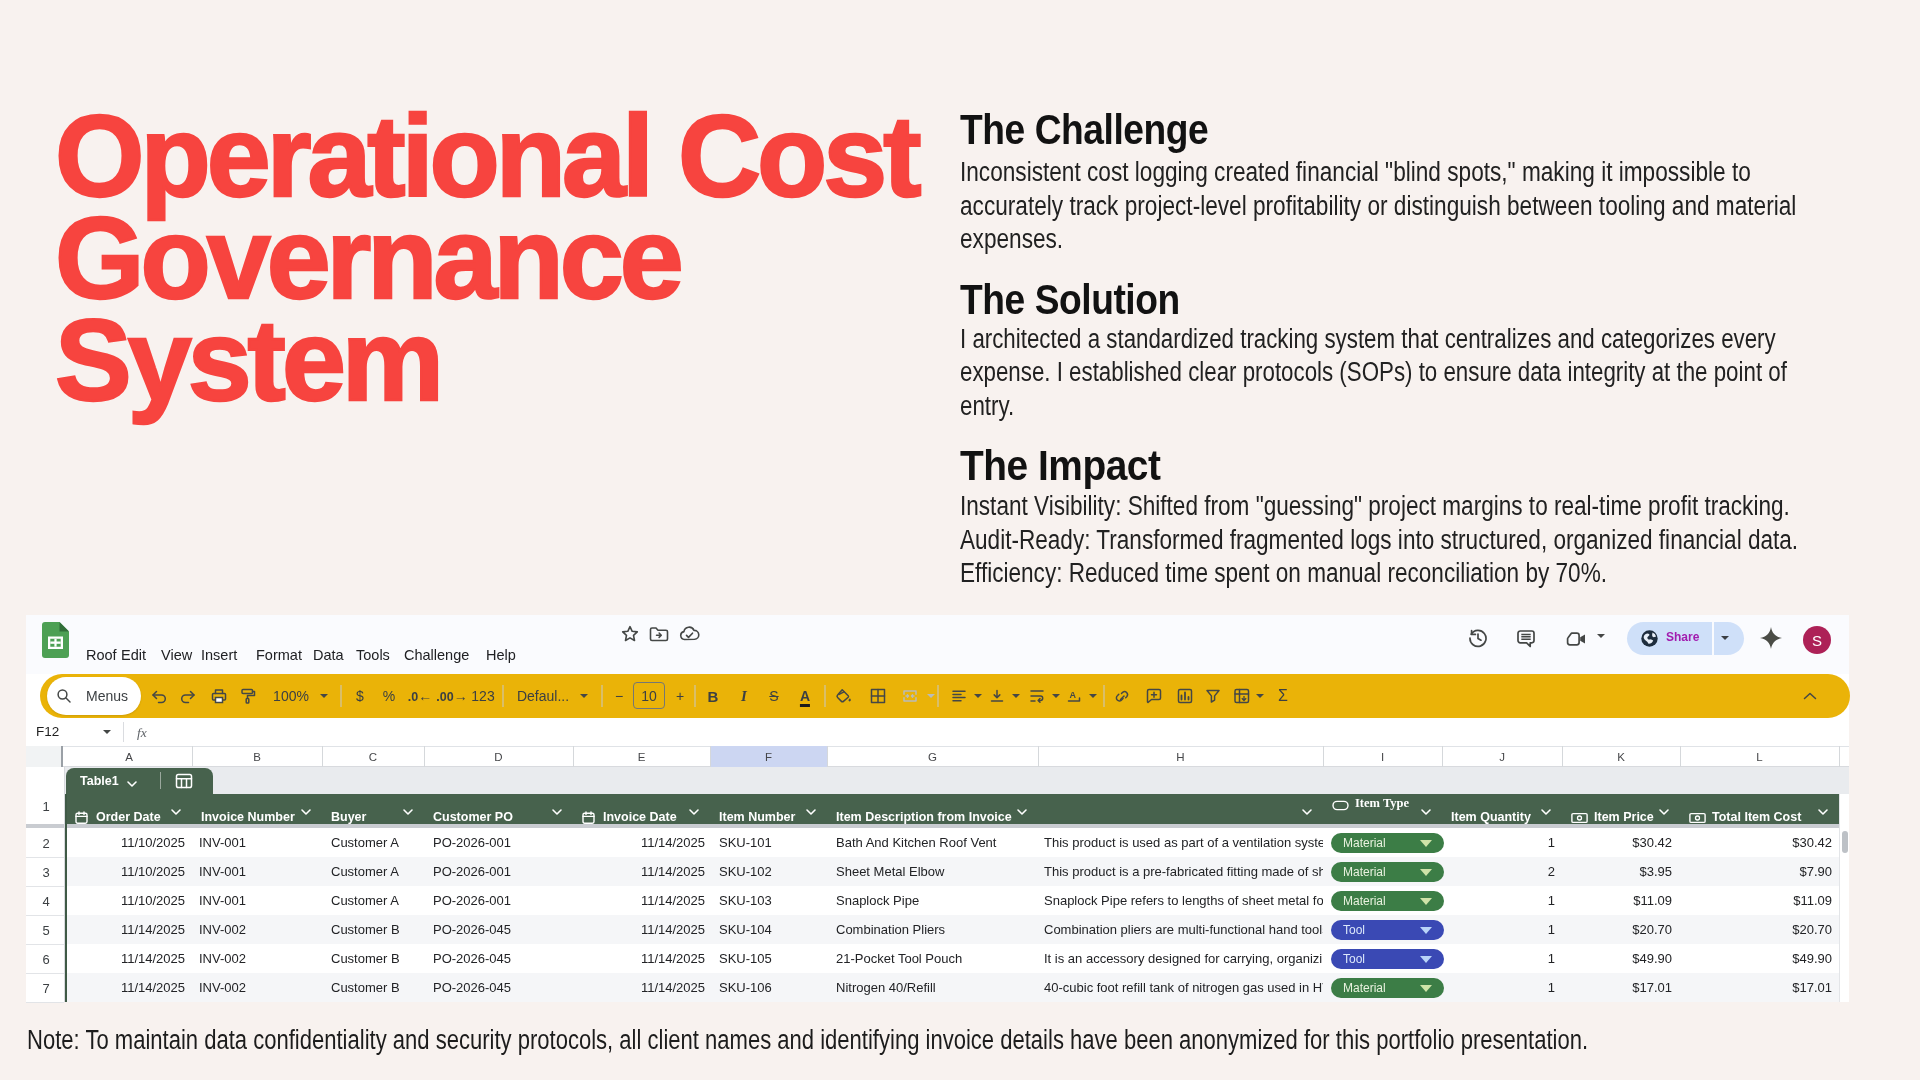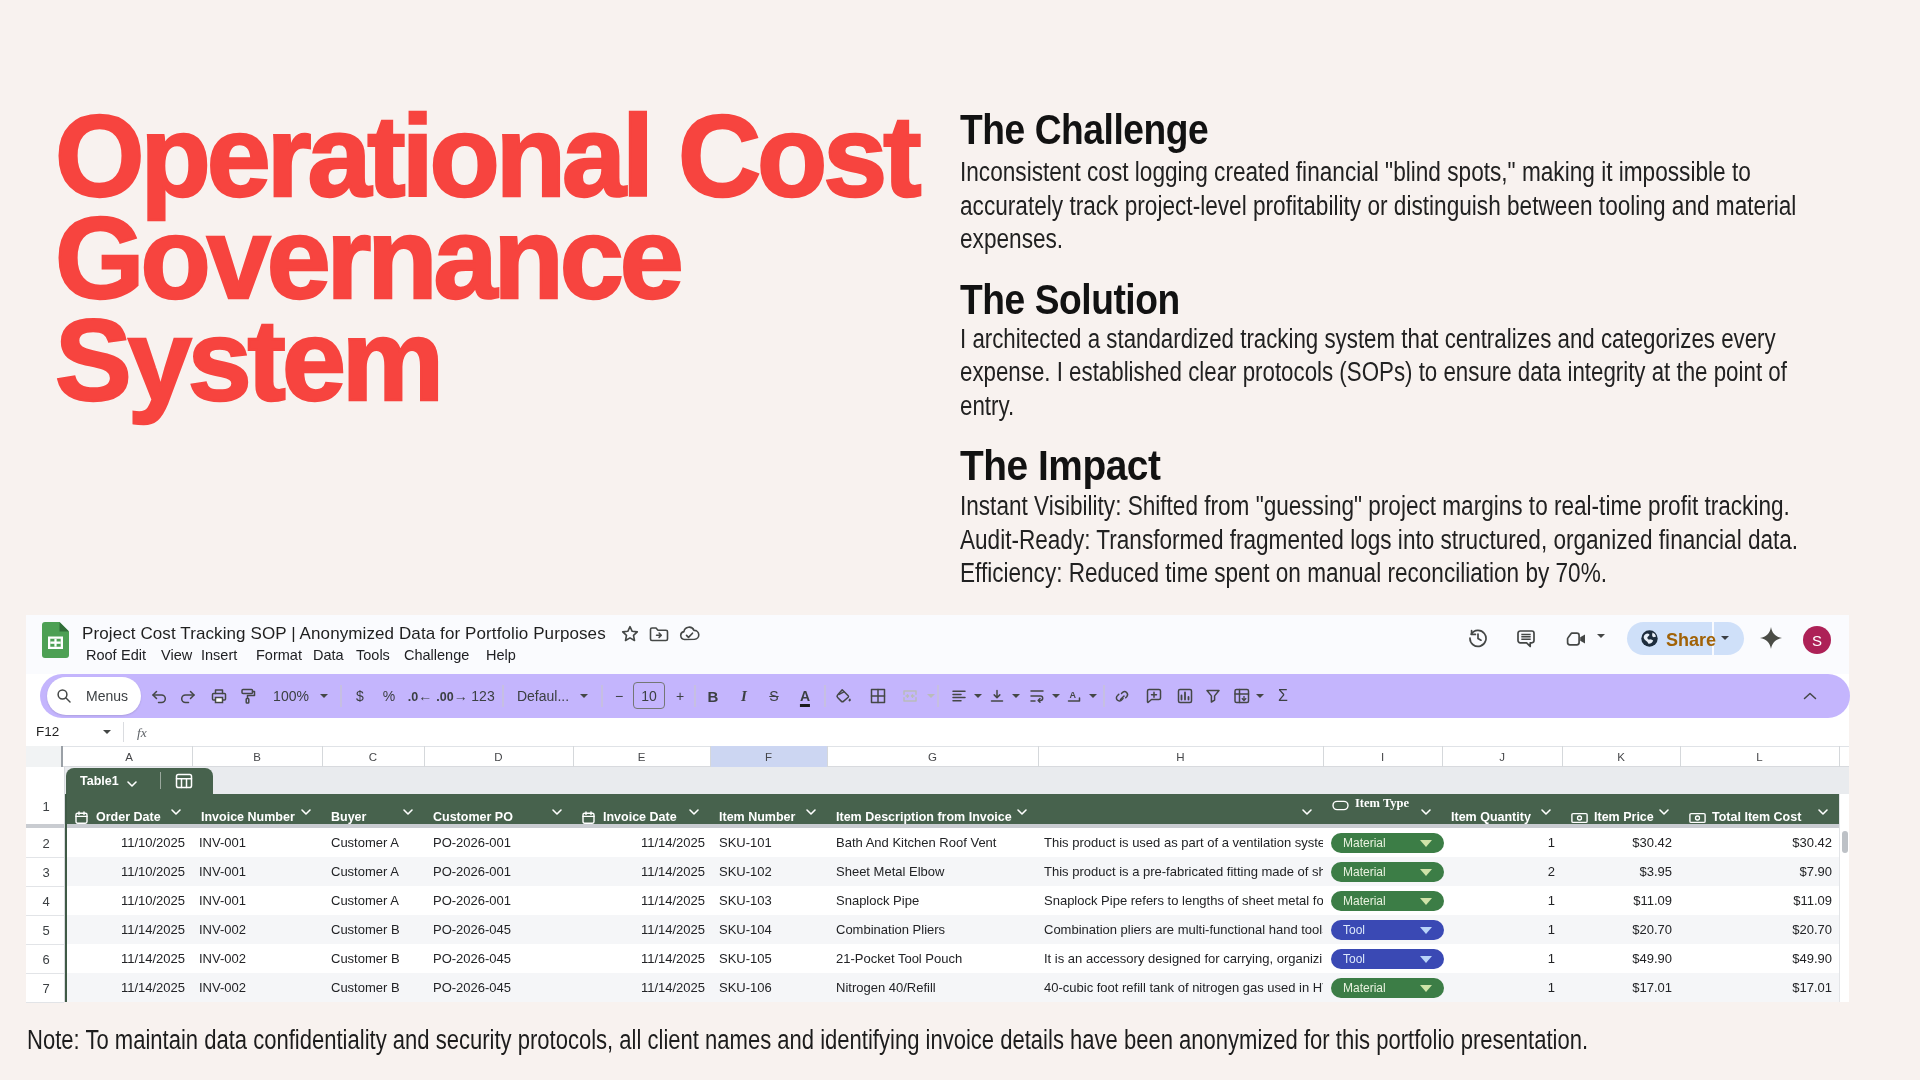--- a/index.html
+++ b/index.html
@@ -5,21 +5,21 @@
 body{background:#f8f2ef;font-family:"Liberation Sans",sans-serif;position:relative;}
 .abs{position:absolute;}
 .title{position:absolute;left:55px;top:105px;font-size:115px;font-weight:bold;line-height:102px;color:#f7443f;letter-spacing:-4px;-webkit-text-stroke:2.4px #f7443f;white-space:nowrap;}
 .rc{position:absolute;left:960px;width:870px;color:#191919;}
 .rc h2{font-size:42px;line-height:42px;font-weight:bold;color:#121212;letter-spacing:-0.5px;transform-origin:0 0;white-space:nowrap;}
 .rc p{font-size:27px;line-height:33.4px;color:#212121;transform-origin:0 0;white-space:nowrap;}
 .note{position:absolute;left:27px;top:1025px;font-size:27px;color:#1c1c1c;transform-origin:0 0;white-space:nowrap;transform:scaleX(0.816);}
 .sheet{position:absolute;left:26px;top:615px;width:1823px;height:387px;background:#fff;}
 .sheet .abs{position:absolute;}
 .htop{position:absolute;left:0;top:0;width:1823px;height:59px;background:#fafbfe;}
-.toolbar{position:absolute;left:14px;top:59px;width:1810px;height:44px;background:#c4b5fd;border-radius:22px;}
+.toolbar{position:absolute;left:14px;top:59px;width:1810px;height:44px;background:#eab308;border-radius:22px;}
 .tbi{position:absolute;transform:translate(-50%,-50%);display:flex;align-items:center;}
 .tbt{position:absolute;transform:translate(-50%,-50%);font-size:14px;color:#3c4043;white-space:nowrap;}
 .tdiv{position:absolute;width:1px;height:22px;background:#c7cac8;transform:translateX(-50%);}
 .menu{position:absolute;top:32px;font-size:14.5px;color:#202124;}
 .colhead{position:absolute;font-size:11.5px;color:#46474a;transform:translate(-50%,-50%);}
 .rownum{position:absolute;font-size:13px;color:#3c4043;transform:translate(-50%,-50%);}
 .hcell{position:absolute;height:30px;color:#fff;font-size:12.5px;font-weight:bold;display:flex;align-items:flex-end;white-space:nowrap;overflow:hidden;}
 .dcell{position:absolute;height:29px;font-size:13px;color:#222326;display:flex;align-items:center;white-space:nowrap;overflow:hidden;}
 .pill{position:absolute;width:113px;height:20px;border-radius:10px;color:#fff;font-size:12px;display:flex;align-items:center;}
 </style></head><body>
@@ -45,21 +45,20 @@
 <div class="note">Note: To maintain data confidentiality and security protocols, all client names and identifying invoice details have been anonymized for this portfolio presentation.</div>
 <div class="sheet">
     <div class="htop"></div>
     <div class="abs" style="left:16px;top:7px;"><svg width="27" height="36" viewBox="0 0 27 36" style="">
         <path d="M3 0 h14.5 L27 9.5 V33 a3 3 0 0 1 -3 3 H3 a3 3 0 0 1 -3 -3 V3 a3 3 0 0 1 3 -3 Z" fill="#4da054"></path>
         <path d="M17.5 0 L27 9.5 H17.5 Z" fill="#316e38"></path>
         <path d="M6 14.5 h15 v12.5 h-15 Z M8.3 16.8 v7.9 h10.4 v-7.9 Z" fill="#fff" fill-rule="evenodd"></path>
         <rect x="8.3" y="19.5" width="10.4" height="2.3" fill="#fff"></rect>
         <rect x="12.4" y="16.8" width="2.2" height="7.9" fill="#fff"></rect>
       </svg></div>
-    <div class="abs" style="left:56px;top:9px;font-size:17px;color:#1f1f1f;letter-spacing:0.1px;">Project Cost Tracking SOP | Anonymized Data for Portfolio Purposes</div>
     <div class="abs" style="left:595px;top:10px;"><svg width="18" height="17" viewBox="0 0 18 17" style="">
         <path d="M9 1.6 L11.2 6.3 16.3 6.9 12.5 10.4 13.5 15.5 9 12.9 4.5 15.5 5.5 10.4 1.7 6.9 6.8 6.3 Z" fill="none" stroke="#444746" stroke-width="1.6" stroke-linejoin="round"></path>
       </svg></div>
     <div class="abs" style="left:623px;top:11px;"><svg width="20" height="16" viewBox="0 0 20 16" style="">
         <path d="M1.5 3.5 a1.5 1.5 0 0 1 1.5 -1.5 h4 l2 2.2 h8 a1.5 1.5 0 0 1 1.5 1.5 v7.3 a1.5 1.5 0 0 1 -1.5 1.5 h-14 a1.5 1.5 0 0 1 -1.5 -1.5 Z" fill="none" stroke="#444746" stroke-width="1.6"></path>
         <path d="M7.5 9.2 h4.4 m-1.8 -2.2 2.2 2.2 -2.2 2.2" fill="none" stroke="#444746" stroke-width="1.5" stroke-linecap="round" stroke-linejoin="round"></path>
       </svg></div>
     <div class="abs" style="left:653px;top:11px;"><svg width="21" height="16" viewBox="0 0 21 16" style="">
         <path d="M5.5 13.5 a4 4 0 0 1 -.6 -7.9 A5.3 5.3 0 0 1 15 4.4 a4.2 4.2 0 0 1 .6 8.9 Z" fill="none" stroke="#444746" stroke-width="1.6" stroke-linejoin="round"></path>
         <path d="M7.5 9.4 l2 2 4 -4.2" fill="none" stroke="#444746" stroke-width="1.6" stroke-linecap="round" stroke-linejoin="round"></path>
@@ -88,21 +87,21 @@
       </svg></div>
     <div class="abs" style="left:1571px;top:19px;">
       <span style="display:block;width:0;height:0;border-left:4.5px solid transparent;border-right:4.5px solid transparent;border-top:4.5px solid #444746;"></span>
     </div>
     <div class="abs" style="left:1601px;top:7px;width:117px;height:33px;background:#cfe0f9;border-radius:17px;"></div>
     <div class="abs" style="left:1686px;top:7px;width:1.5px;height:33px;background:#fafbfe;"></div>
     <div class="abs" style="left:1614px;top:14px;"><svg width="19" height="19" viewBox="0 0 19 19" style="">
         <circle cx="9.5" cy="9.5" r="8.2" fill="#1e2d3d"></circle>
         <path d="M5 5.5 q2.5 -1.8 4 -.6 q1.3 1 -.4 2.2 q-2 1.2 -1 2.6 q1.2 1.4 3.2 .6 l2.4 1.2 q-1.5 3.4 -4.7 3.2 q-1 -2 -2.2 -2.6 q-1.8 -.8 -2.6 -3 q-.3 -2.2 1.3 -3.6 Z M12.5 3.6 q2.8 1.2 3.6 4 l-2.4 .6 q-1.8 -.4 -1.6 -2.2 Z" fill="#e8eef7"></path>
       </svg></div>
-    <div class="abs" style="left:1640px;top:15px;font-size:18px;font-weight:bold;color:#a16207;">Share</div>
+    <div class="abs" style="left:1640px;top:15px;font-size:12px;font-weight:bold;color:#a21caf;">Share</div>
     <div class="abs" style="left:1695px;top:21px;">
       <span style="display:block;width:0;height:0;border-left:4.5px solid transparent;border-right:4.5px solid transparent;border-top:4.5px solid #3b3f44;"></span>
     </div>
     <div class="abs" style="left:1734px;top:12px;"><svg width="22" height="22" viewBox="0 0 22 22" style="">
         <path d="M11 0 C12 6.3 15.7 10 22 11 C15.7 12 12 15.7 11 22 C10 15.7 6.3 12 0 11 C6.3 10 10 6.3 11 0 Z" fill="#4a4c46"></path>
       </svg></div>
     <div class="abs" style="left:1777px;top:11px;width:28px;height:28px;border-radius:50%;background:#ad2157;color:#fff;font-size:15px;display:flex;align-items:center;justify-content:center;">S</div>
     <div class="toolbar">
       <div class="abs" style="left:7px;top:3px;width:94px;height:38px;background:#fff;border-radius:19px;box-shadow:0 1px 2px rgba(0,0,0,0.12);"></div>
       <div class="tbi" style="left:24px;top:22px;">

